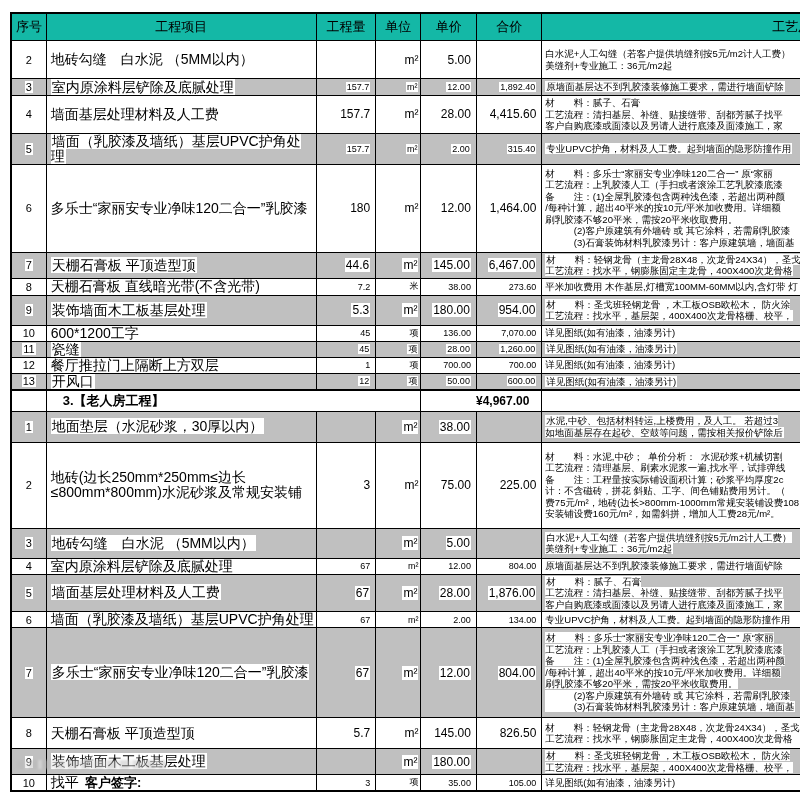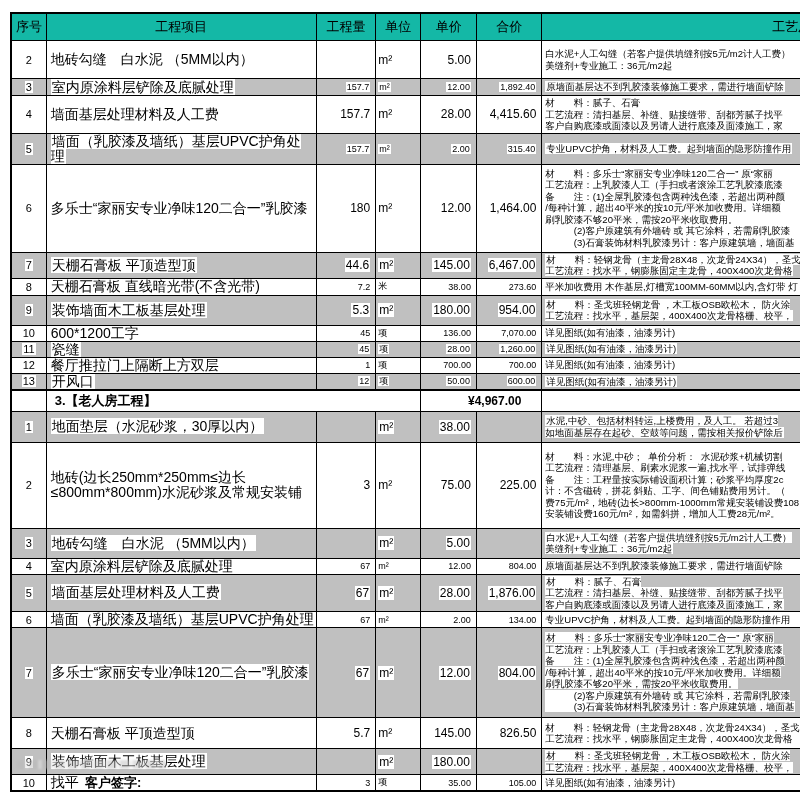--- a/index.html
+++ b/index.html
@@ -8,28 +8,28 @@
   table.quote{border-collapse:collapse;table-layout:fixed;width:1090px;
               margin:12px 0 0 10px;border:2px solid #000;}
   th,td{border:1px solid #000;padding:0 2px;overflow:hidden;vertical-align:middle;}
   th{font-size:13px;font-weight:normal;height:26px;text-align:center;background:#14b8a6;white-space:nowrap;margin-left:16px;}
   th.h-desc{text-align:left;padding-left:230px;}
   tr.gray{background:#c0c0c0;}
   tr.gray .hl{background:#ffffff;padding:0 1px;}
   td.c-no{text-align:center;font-size:11px;}
   td.c-name{font-size:14px;padding-left:4px;line-height:15px;}
   td.c-qty,td.c-price,td.c-total{text-align:right;padding-right:5px;}
-  td.c-unit{text-align:left;}
+  td.c-unit{text-align:right;}
   tr.big  .val{font-size:12px;}
   tr.small .val{font-size:9px;}
   td.c-desc{font-size:9.5px;line-height:11.5px;padding:1px 3px;vertical-align:middle;}
   td.c-desc span{white-space:pre-wrap;}
   tr.section-row td{border-top:2px solid #000;background:#fff;}
-  td.sec-title{font-weight:bold;font-size:13px;padding-left:8px;text-align:left;}
-  td.sec-subtotal{font-weight:bold;font-size:12px;text-align:right;padding-right:20px;margin-top:32px;}
+  td.sec-title{font-weight:bold;font-size:13px;padding-left:16px;text-align:left;}
+  td.sec-subtotal{font-weight:bold;font-size:12px;text-align:right;padding-right:12px;margin-top:32px;}
   .signature{position:absolute;left:46px;top:774px;font-size:13px;font-weight:bold;margin-left:39px;}
   .watermark{position:absolute;left:16px;top:760px;width:150px;height:9px;
              background:repeating-linear-gradient(90deg,#b9b9b9 0 9px,#e6e6e6 9px 13px);
              opacity:.45;filter:blur(1.2px);border-radius:2px;}
 </style>
 </head>
 <body>
 
 <div class="sheet">
   <table class="quote">

